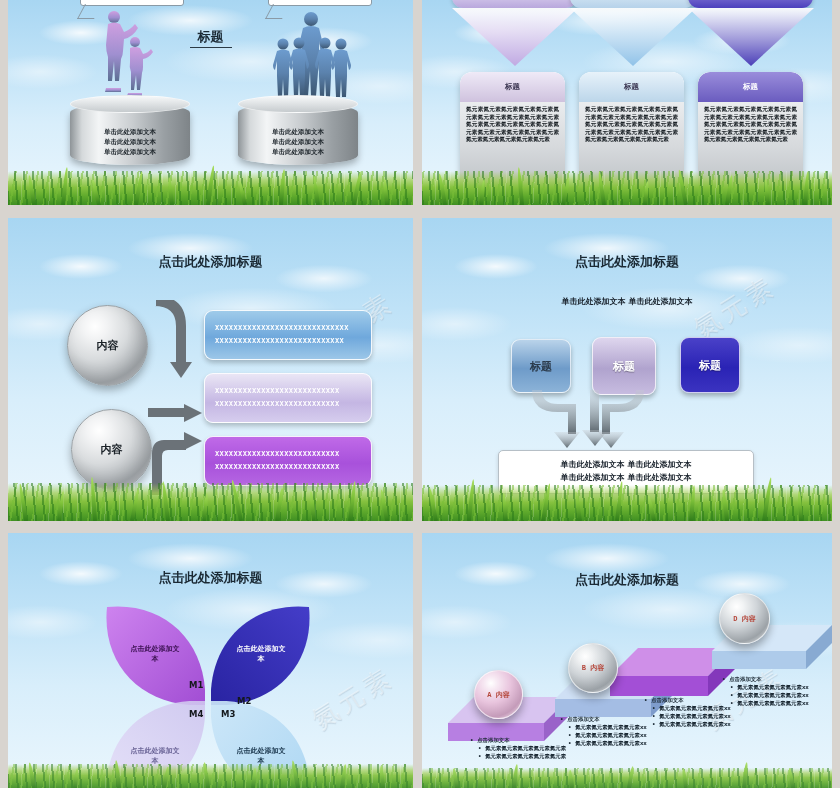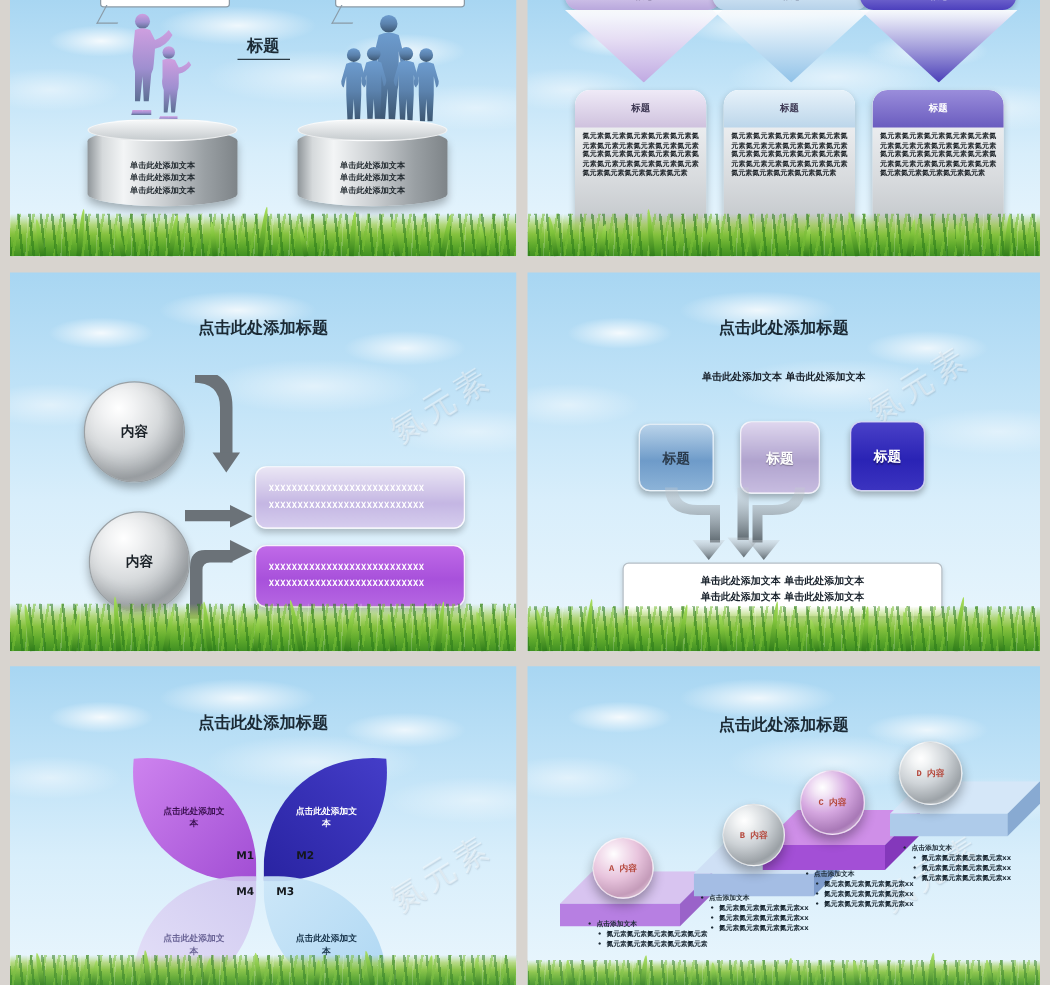--- a/index.html
+++ b/index.html
@@ -365,20 +365,24 @@
       <g fill="#6b7278">
         <path d="M8 6 q22 0 22 20 l0 42 l10 0 l0 -42 q0 -30 -30 -30 l0 10 z"></path>
         <polygon points="24,62 46,62 35,78"></polygon>
         <rect x="2" y="108" width="40" height="9"></rect>
         <polygon points="38,104 38,122 56,113"></polygon>
         <path d="M40 140 l-22 0 q-12 0 -12 14 l0 42 l10 0 l0 -40 q0 -6 6 -6 l18 0 z"></path>
         <polygon points="38,132 38,150 56,141"></polygon>
       </g>
     </svg>
 
+    <div class="rbox" style="left:196px;top:92px;width:168px;height:50px;background:linear-gradient(180deg,#9fcbea,#6fa8dc 55%,#9cc7e8);">
+      <div class="xline">XXXXXXXXXXXXXXXXXXXXXXXXXXXXX</div>
+      <div class="xline">XXXXXXXXXXXXXXXXXXXXXXXXXXXX</div>
+    </div>
     <div class="rbox" style="left:196px;top:155px;width:168px;height:50px;background:linear-gradient(180deg,#eae6f5,#c4b6e3 60%,#d6cdee);">
       <div class="xline">XXXXXXXXXXXXXXXXXXXXXXXXXXX</div>
       <div class="xline">XXXXXXXXXXXXXXXXXXXXXXXXXXX</div>
     </div>
     <div class="rbox" style="left:196px;top:218px;width:168px;height:50px;background:linear-gradient(180deg,#c06ae8,#a851db 55%,#b566e2);">
       <div class="xline">XXXXXXXXXXXXXXXXXXXXXXXXXXX</div>
       <div class="xline">XXXXXXXXXXXXXXXXXXXXXXXXXXX</div>
     </div>
 
     <div class="grass" style="height:38px;">
@@ -496,21 +500,21 @@
         <stop offset="0%" stop-color="#a8d4f2"></stop>
             <stop offset="100%" stop-color="#cbe6f8"></stop>
           </linearGradient>
         </defs>
       <path d="M0 0 C 60 -4, 104 38, 98 98 C 38 104, -4 60, 0 0 Z" fill="url(#p3)" opacity="0.92"></path>
       <text x="50" y="52" font-size="7" font-weight="bold" fill="#17334a" text-anchor="middle" font-family="DejaVu Sans, sans-serif">点击此处添加文</text>
       <text x="50" y="62" font-size="7" font-weight="bold" fill="#17334a" text-anchor="middle" font-family="DejaVu Sans, sans-serif">本</text>
     </svg>
 
     <div class="mlab" style="left:181px;top:147px;">M1</div>
-    <div class="mlab" style="left:213px;top:147px;padding-left:16px;">M2</div>
+    <div class="mlab" style="left:213px;top:163px;padding-left:16px;">M2</div>
     <div class="mlab" style="left:181px;top:176px;">M4</div>
     <div class="mlab" style="left:213px;top:176px;">M3</div>
 
     <div class="grass" style="height:24px;opacity:.92;">
       <i class="blade" style="left:6%;height:26px;transform:rotate(-10deg)"></i>
       <i class="blade" style="left:16%;height:20px;transform:rotate(7deg)"></i>
       <i class="blade" style="left:27%;height:28px;transform:rotate(-6deg)"></i>
       <i class="blade" style="left:38%;height:22px;transform:rotate(11deg)"></i>
       <i class="blade" style="left:49%;height:26px;transform:rotate(-8deg)"></i>
       <i class="blade" style="left:60%;height:20px;transform:rotate(6deg)"></i>
@@ -544,27 +548,23 @@
     <svg class="slab" style="left:290px;top:92px;" width="120" height="62">
       <polygon points="26,0 120,0 94,26 0,26" fill="#d5e7f8"></polygon>
       <polygon points="0,26 94,26 94,44 0,44" fill="#aecbea"></polygon>
       <polygon points="94,26 120,0 120,18 94,44" fill="#88aad2"></polygon>
     </svg>
 
     <div class="sball" style="left:52px;top:137px;width:47px;height:47px;
          background:radial-gradient(circle at 34% 26%, #ffffff 0%, #f7e9f3 14%, #e8c4dd 42%, #c49bb9 72%, #efdcea 90%, #ffffff 100%);">
       <span>A 内容</span>
     </div>
-    <div class="sball" style="left:156px;top:110px;width:48px;height:48px;
+    <div class="sball" style="left:146px;top:110px;width:48px;height:48px;
          background:radial-gradient(circle at 34% 26%, #ffffff 0%, #f1f3f4 14%, #cdd2d6 42%, #9aa0a5 72%, #d6dade 90%, #f4f6f7 100%);">
       <span>B 内容</span>
-    </div>
-    <div class="sball" style="left:218px;top:83px;width:50px;height:50px;
-         background:radial-gradient(circle at 34% 26%, #ffffff 0%, #f3e6f6 14%, #d4a6df 42%, #a878b6 72%, #e3cbe8 90%, #faf4fb 100%);">
-      <span>C 内容</span>
     </div>
     <div class="sball" style="left:297px;top:60px;width:49px;height:49px;
          background:radial-gradient(circle at 34% 26%, #ffffff 0%, #f2f4f5 14%, #cfd4d8 42%, #9ca2a7 72%, #d9dde0 90%, #f6f8f8 100%);">
       <span>D 内容</span>
     </div>
 
     <div class="bullet" style="left:48px;top:203px;width:100px;">
       <span class="b1">•&nbsp; <span>点击添加文本</span></span>
       <span class="b2">•&nbsp;&nbsp;<span>氮元素氮元素氮元素氮元素氮元素</span></span>
       <span class="b2">•&nbsp;&nbsp;<span>氮元素氮元素氮元素氮元素氮元素</span></span>

